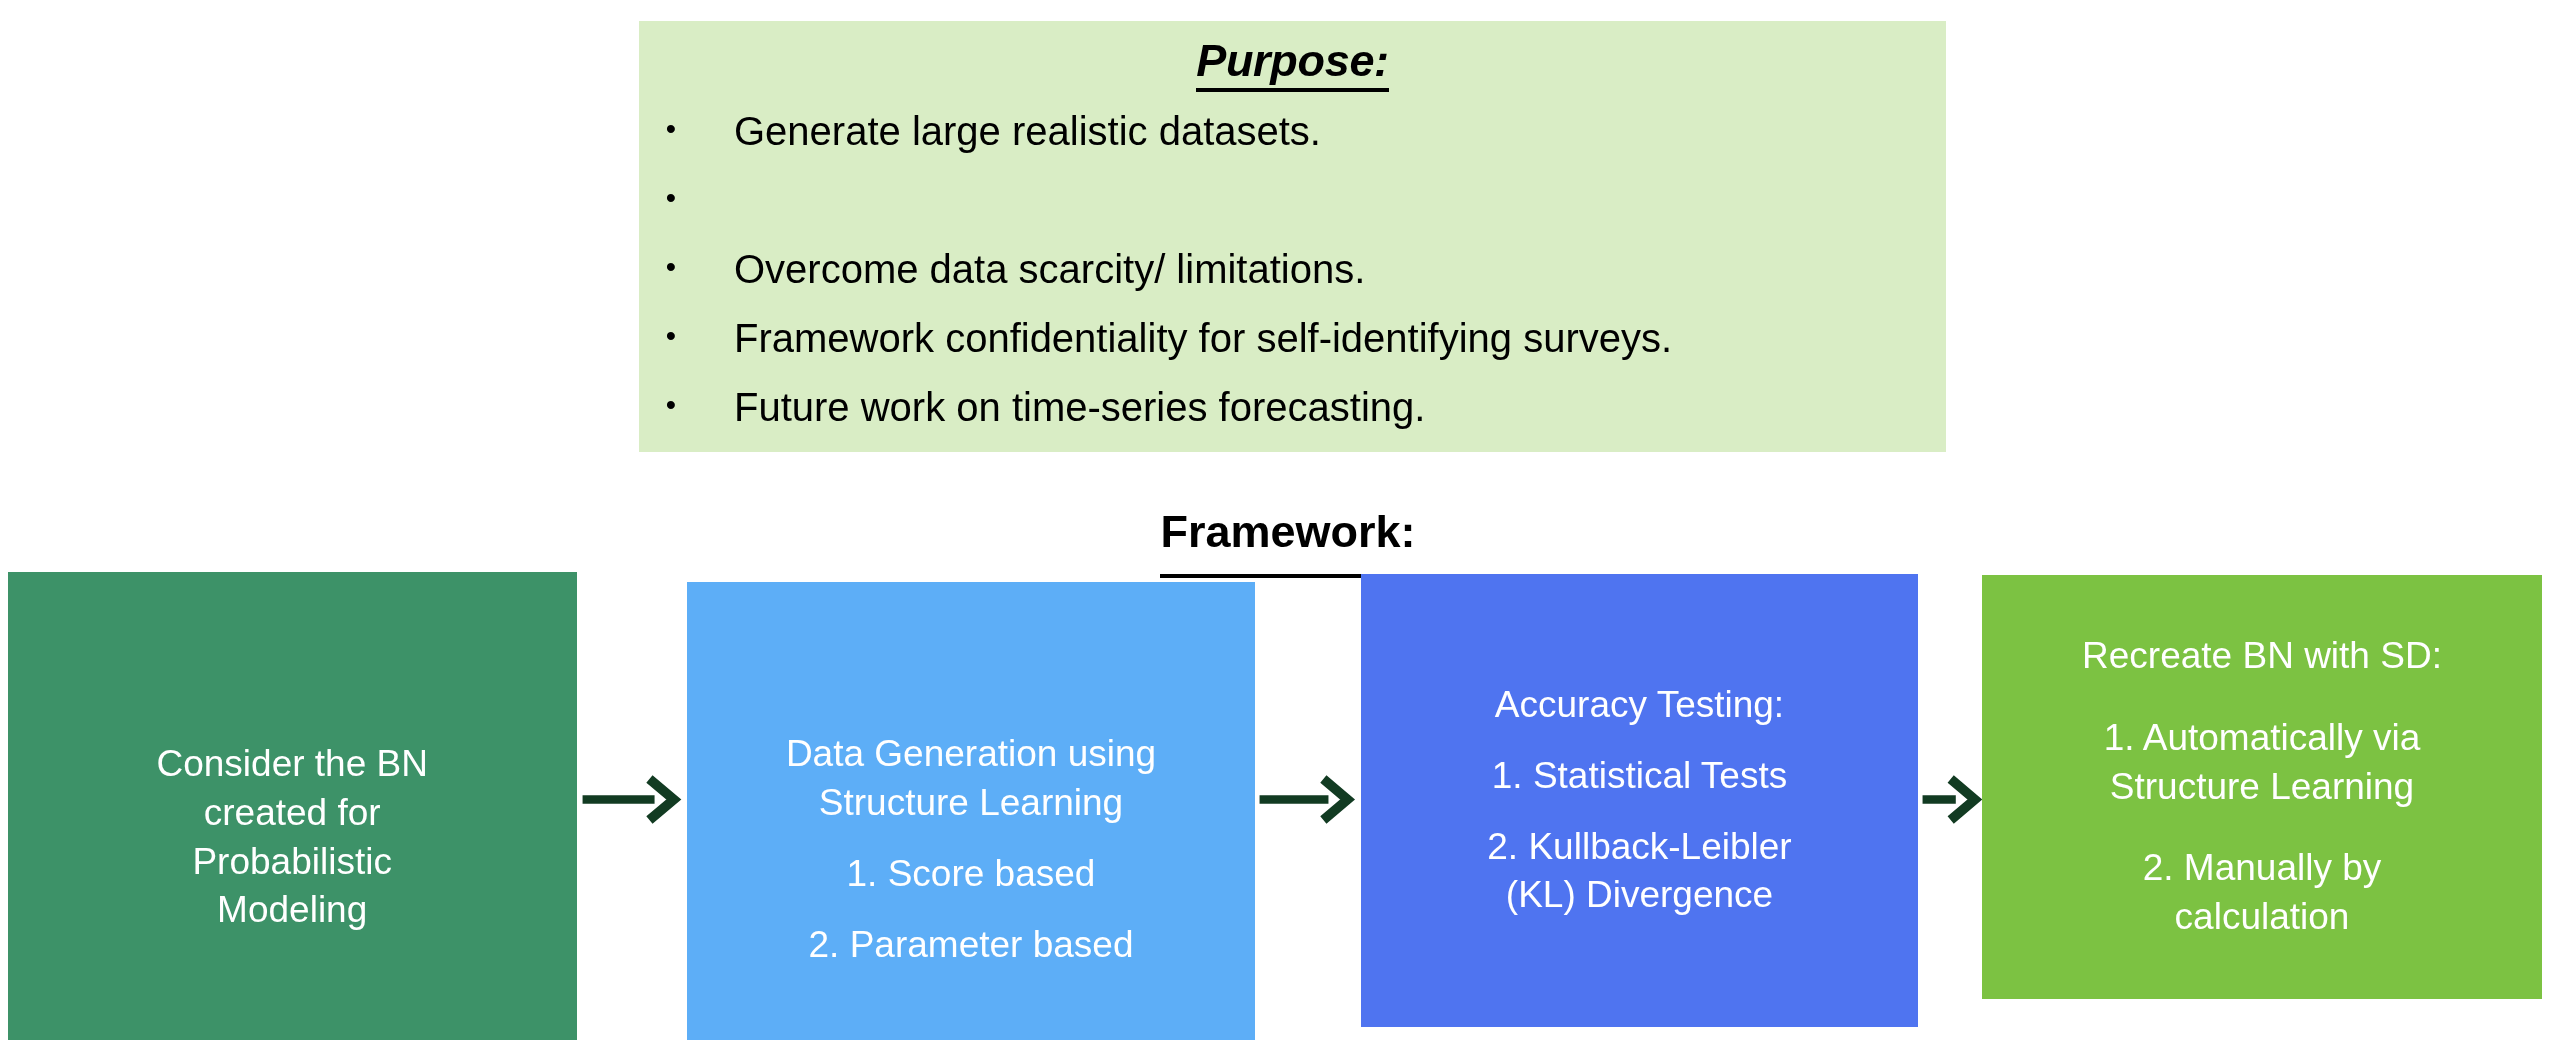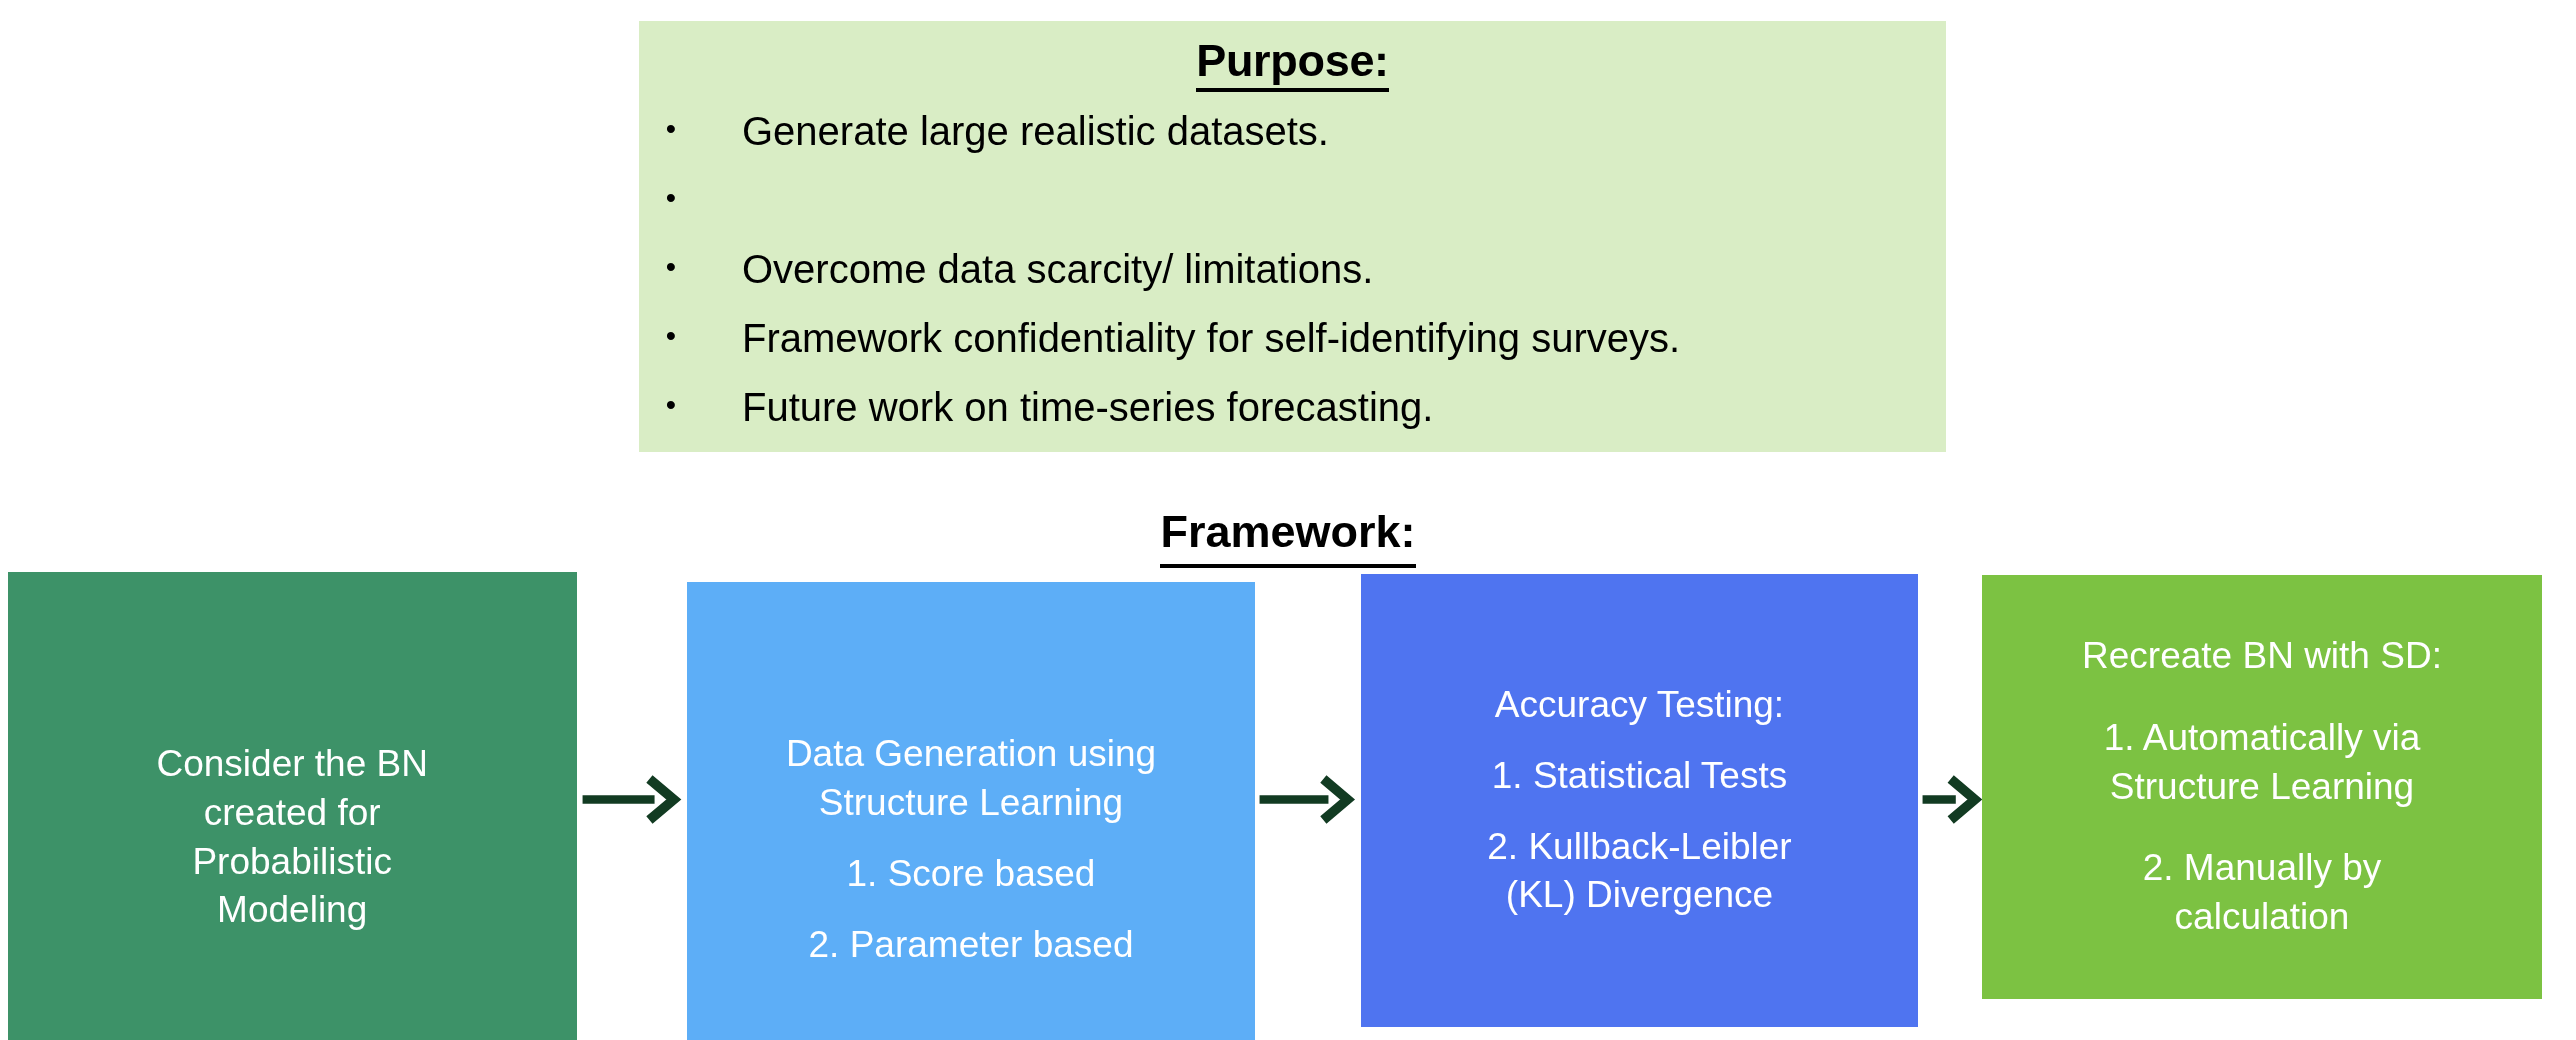--- a/index.html
+++ b/index.html
@@ -32,20 +32,21 @@
   .purpose-title {
     position: absolute;
     left: 0;
     top: 14px;
     width: 1307px;
     text-align: center;
     font-size: 45px;
     font-weight: bold;
     color: #000000;
     letter-spacing: -0.3px;
+    font-style: italic;
   }
   .purpose-title span {
     display: inline-block;
     border-bottom: 4.5px solid #000000;
     padding-bottom: 1.3px;
   }
 
   .purpose-list {
     position: absolute;
     left: 19px;
@@ -68,38 +69,37 @@
     text-align: left;
     padding-left: 7.7px;
     font-size: 29.5px;
     line-height: 1.25;
     color: #000000;
   }
 
   .purpose-text {
     flex: 1 1 auto;
     white-space: nowrap;
-    margin-left: 8px;
   }
 
   
   .framework-title {
     position: absolute;
     left: 0;
     top: 506px;
     width: 2576px;
     text-align: center;
     font-size: 45px;
     font-weight: bold;
     color: #000000;
   }
   .framework-title span {
     display: inline-block;
     border-bottom: 4.5px solid #000000;
-    padding-bottom: 6px;
+    padding-bottom: 16px;
   }
 
   
   .flow-box {
     position: absolute;
     display: flex;
     flex-direction: column;
     justify-content: center;
     align-items: center;
     color: #ffffff;

